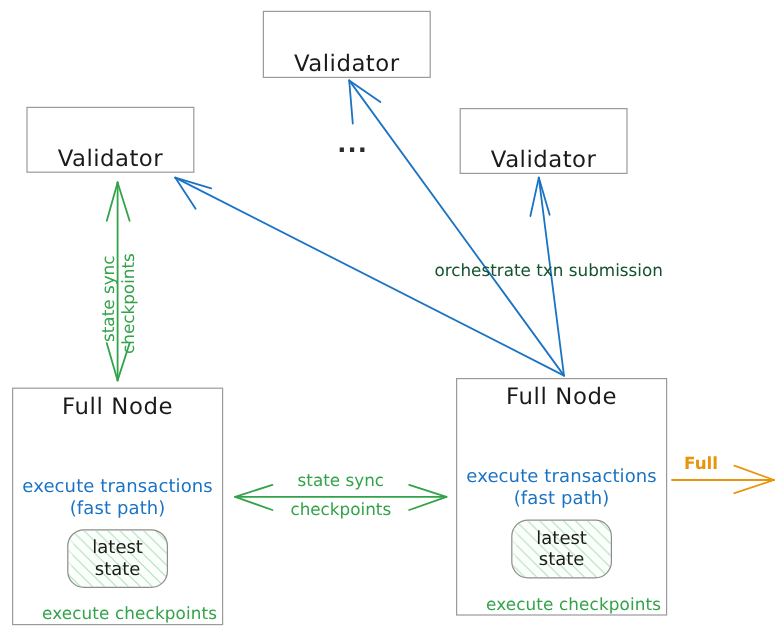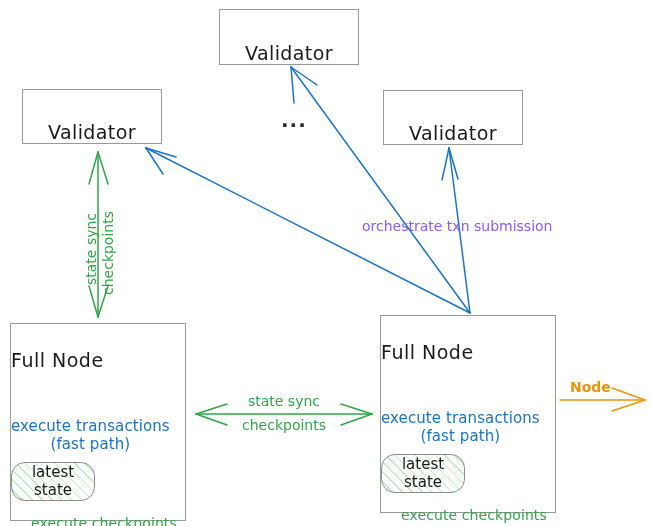--- a/index.html
+++ b/index.html
@@ -15,22 +15,22 @@
     background:#ffffff;border:1.6px solid #9a9a9a;
   }
   .validator-box{
     display:flex;align-items:flex-end;justify-content:center;
   }
   .validator-label{
     font-size:19px;color:#1a1a1a;letter-spacing:.4px;
   }
 
   .fullnode-box{
-    display:flex;flex-direction:column;align-items:flex-start;
-    padding-top:25px;
+    display:flex;flex-direction:column;align-items:center;
+    padding-top:4px;
   }
   .fn-title{font-size:19px;color:#1a1a1a;letter-spacing:.5px;margin-bottom:6px;}
   .fn-sub{
     font-size:15px;color:#1b73c4;text-align:center;line-height:1.22;
     letter-spacing:.1px;
     margin-top:40px;
   }
   .fn-foot{
     font-size:14px;color:#33a34a;text-align:center;letter-spacing:.1px;margin-left:20px;
   }
@@ -45,21 +45,21 @@
       rgba(62,173,86,.30) 1px,
       rgba(255,255,255,0) 1px,
       rgba(255,255,255,0) 7px);
     display:flex;flex-direction:column;align-items:center;justify-content:center;
     line-height:1.25;
   }
   .latest-state span{font-size:15px;color:#1a1a1a;}
 
   .edge-label{position:absolute;white-space:nowrap;}
   .lbl-green{color:#33a34a;font-size:14px;line-height:1.15;}
-  .lbl-blue{color:#8b5cf6;font-size:14px;}
+  .lbl-blue{color:#14532d;font-size:14px;}
   .lbl-orange{color:#e8950c;font-size:14px;font-weight:600;}
 
   .vert-label{
     position:absolute;
     transform-origin:0 0;
     transform:rotate(-90deg);
     color:#33a34a;font-size:14px;line-height:1.05;white-space:nowrap;
   }
   .ellipsis{
     position:absolute;font-size:20px;color:#2b2b2b;letter-spacing:1px;
@@ -151,15 +151,15 @@
   </div>
 
   <div class="vert-label" style="left:84px;top:285px;">state sync</div>
   <div class="vert-label" style="left:101px;top:295px;">checkpoints</div>
 
   <div class="edge-label lbl-green ctr" style="left:232px;top:393px;width:104px;">state sync</div>
   <div class="edge-label lbl-green ctr" style="left:232px;top:417px;width:104px;">checkpoints</div>
 
   <div class="edge-label lbl-blue" style="left:362px;top:218px;">orchestrate txn submission</div>
 
-  <div class="edge-label lbl-orange" style="left:570px;top:379px;">Node</div>
+  <div class="edge-label lbl-orange" style="left:570px;top:379px;">Full</div>
 
 </div>
 
 </body></html>

